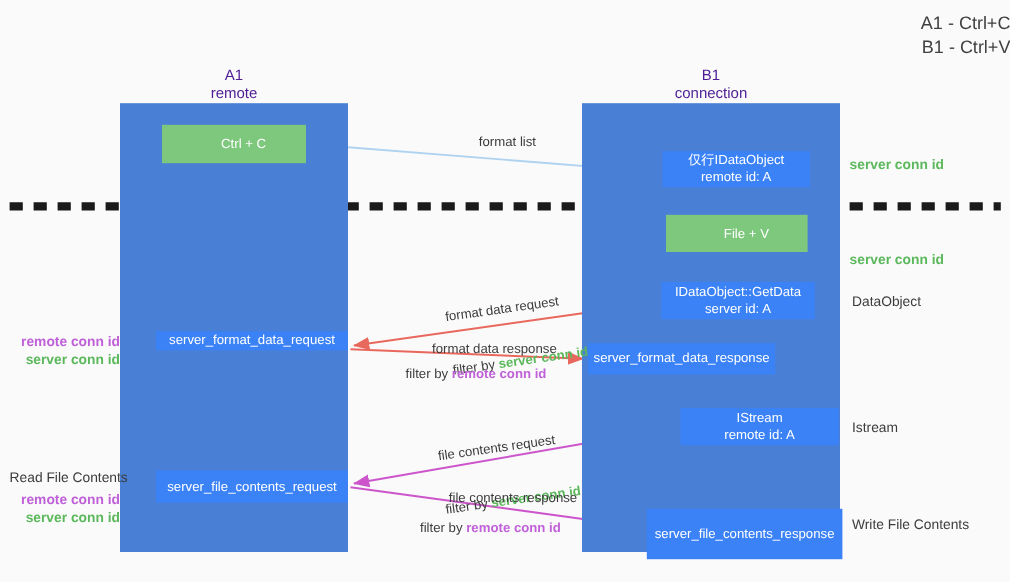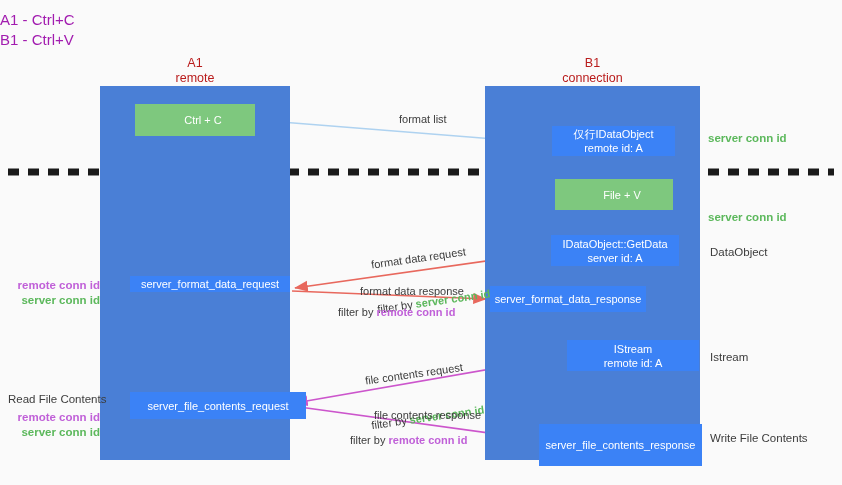--- a/index.html
+++ b/index.html
@@ -20,33 +20,33 @@
     inset: 0;
     width: 842px;
     height: 485px;
   }
   .abs { position: absolute; }
 
   
   #title {
     left: 0; top: 10px;
     width: 842px;
-    text-align: left;
+    text-align: right;
     font-size: 15px;
     line-height: 20px;
-    color: #a21caf;
+    color: #404040;
     white-space: pre;
   }
 
   
   .col-header {
     text-align: center;
     font-size: 12.5px;
     line-height: 15px;
-    color: #b91c1c;
+    color: #4c1d95;
     white-space: pre;
   }
   #header-a1 { left: 100px; top: 56px; width: 190px; }
   #header-b1 { left: 485px; top: 56px; width: 215px; }
 
   
   .lane {
     background: #4a7fd6;
     top: 86px;
     height: 374px;
@@ -70,21 +70,21 @@
   .box-green { background: #7ec87e; padding-left: 16px; }
   .box-orange { background: #3b82f6; }
 
   #box-ctrl-c { left: 135px; top: 104px; width: 120px; height: 32px; }
   #box-ctrl-v { left: 555px; top: 179px; width: 118px; height: 31px; }
   #box-idataobject-format { left: 552px; top: 126px; width: 123px; height: 30px; }
   #box-getdata { left: 551px; top: 235px; width: 128px; height: 31px; }
   #box-istream { left: 567px; top: 340px; width: 132px; height: 31px; }
   #box-fmt-req { left: 130px; top: 276px; width: 160px; height: 16px; }
   #box-fmt-resp { left: 490px; top: 286px; width: 156px; height: 26px; }
-  #box-file-req { left: 130px; top: 392px; width: 176px; height: 27px; }
+  #box-file-req { left: 130px; top: 392px; width: 160px; height: 27px; }
   #box-file-resp { left: 539px; top: 424px; width: 163px; height: 42px; }
 
   
   .side-label {
     font-size: 11.5px;
     line-height: 15px;
     white-space: pre;
   }
   .lbl-green { color: #5cb85c; font-weight: bold; }
   .lbl-purple { color: #c060d8; font-weight: bold; }

